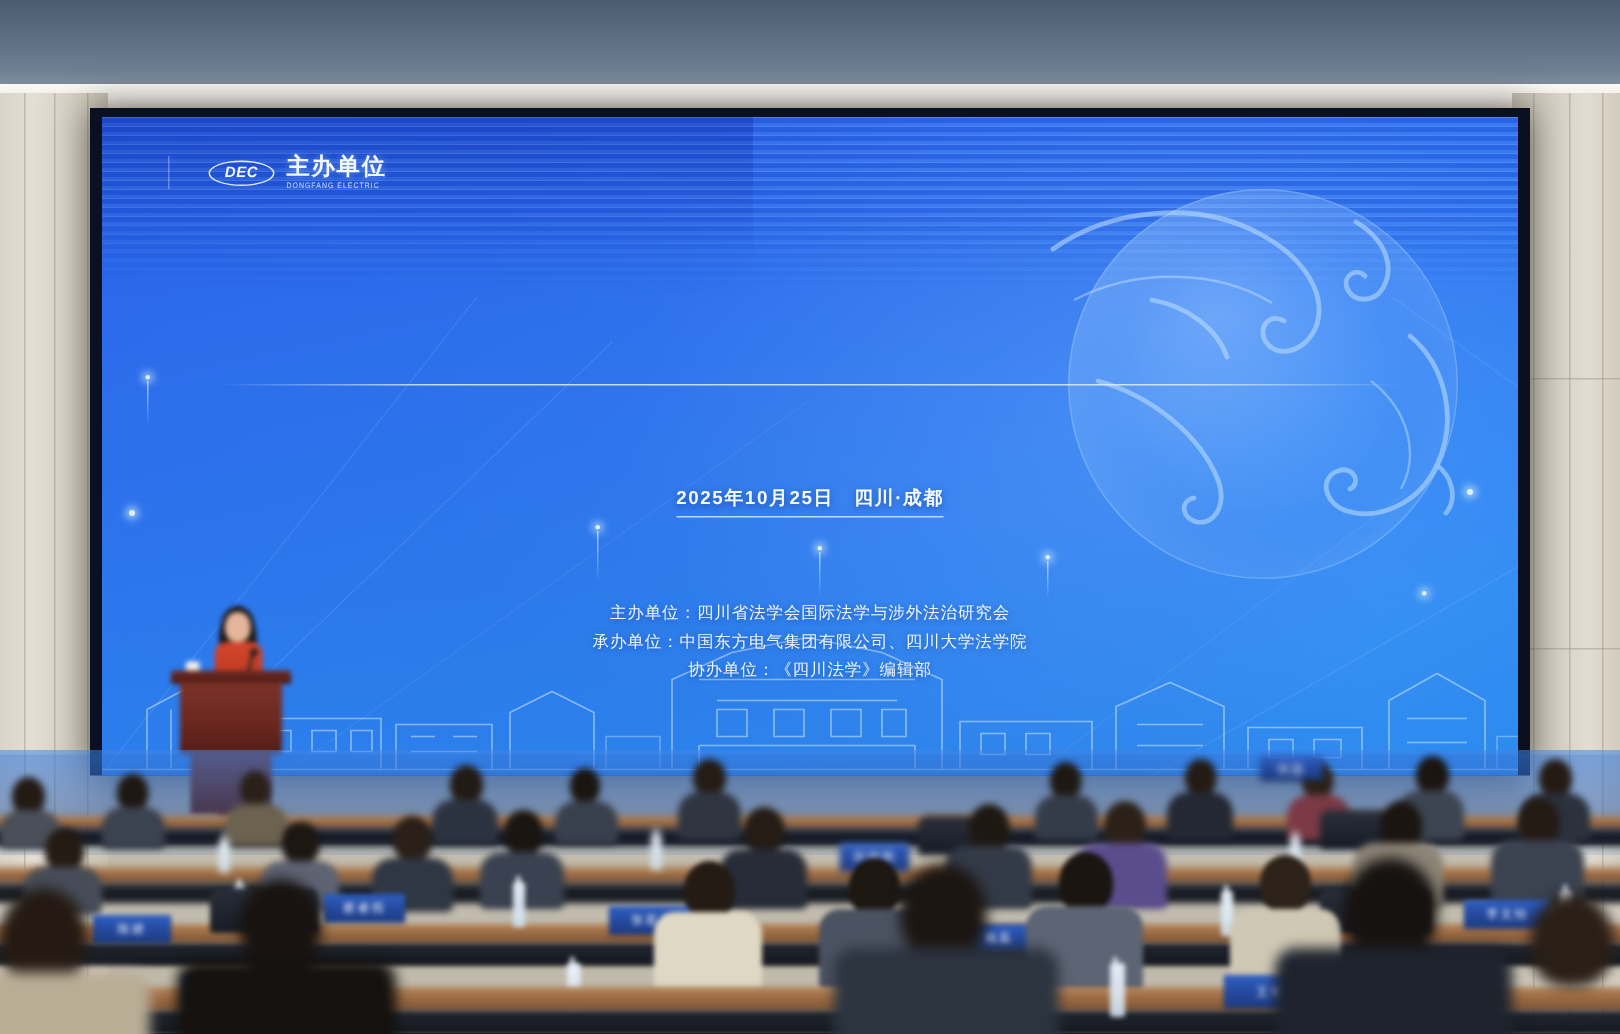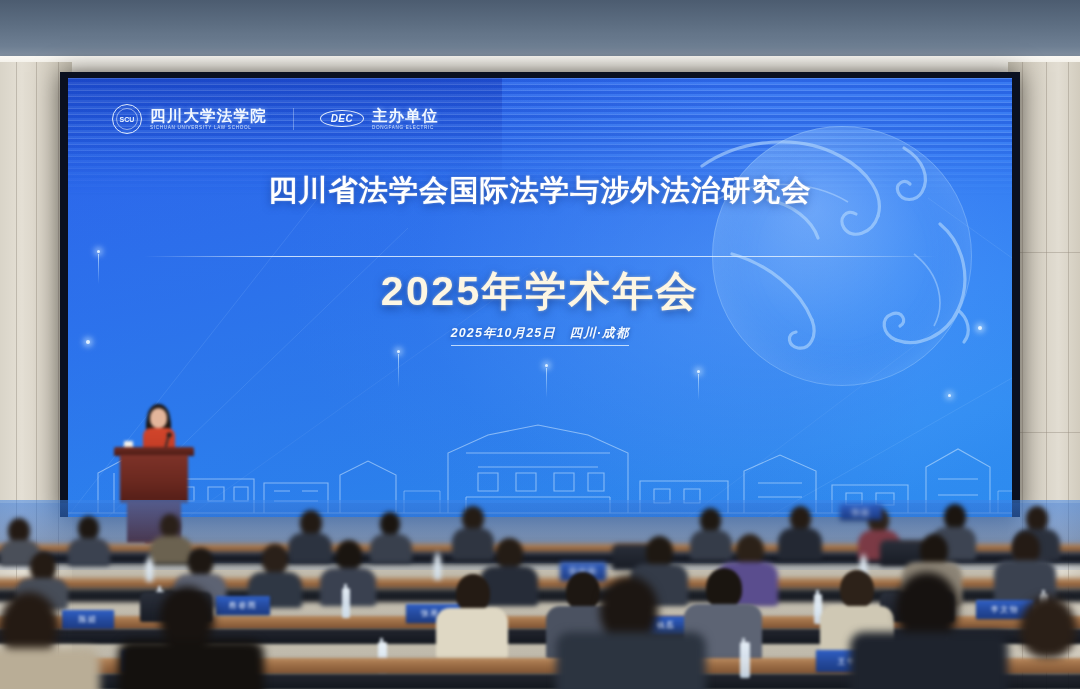--- a/index.html
+++ b/index.html
@@ -123,21 +123,20 @@
     font-family:"Liberation Sans","DejaVu Sans",sans-serif;
     font-size:41px; font-weight:bold; letter-spacing:2.5px;
     color:#fdf6e3;
     text-shadow:0 3px 10px rgba(8,36,110,.6), 0 0 3px rgba(255,250,230,.6);
   }
   .date-wrap { position:absolute; left:0; top:245px; width:100%; text-align:center; }
   .date-line {
     display:inline-block; font-size:12.5px; font-weight:bold; color:#f4faff; letter-spacing:1.1px;
     padding-bottom:3px; border-bottom:1px solid rgba(225,240,255,.8);
     text-shadow:0 1px 4px rgba(10,40,120,.5);
-    font-style:italic;
   }
   .org-block { position:absolute; left:0; top:322px; width:100%; text-align:center; }
   .org-line {
     font-size:11px; color:#eef6ff; letter-spacing:.6px; line-height:1.72;
     text-shadow:0 1px 4px rgba(10,40,120,.45);
   }
 
   
   .stage-front {
     position:absolute; left:0; top:503px; width:1080px; height:60px;
@@ -306,52 +305,46 @@
           <path d="M858 126 L858 80 L890 62 L922 80 L922 126"></path>
           <path d="M870 92 L910 92 M870 108 L910 108"></path>
         </g>
         <g fill="none" stroke="#eaf5ff" stroke-width="1" opacity=".55">
           <path d="M336 126 L336 104 L372 104 L372 126"></path>
           <path d="M930 126 L930 104 L944 104"></path>
         </g>
       </svg>
 
       <div class="logos">
-        <div class="logo-scu">
-          <div class="scu-seal">
-            <span>SCU</span>
-          </div>
-          <div>
-            <div class="logo-txt-cn">四川大学法学院</div>
-            <div class="logo-txt-en">SICHUAN UNIVERSITY LAW SCHOOL</div>
-          </div>
-        </div>
         <div class="logo-div"></div>
         <div class="logo-scu">
           <div class="dec-oval">
             <span>DEC</span>
           </div>
           <div>
             <div class="logo-txt-cn">主办单位</div>
             <div class="logo-txt-en">DONGFANG ELECTRIC</div>
           </div>
         </div>
       </div>
 
       <div class="title-block">
-        <div class="title-line">四川省法学会国际法学与涉外法治研究会</div>
       </div>
       <div class="title-rule"></div>
 
-      <div class="year-line">2025年学术年会</div>
 
       <div class="date-wrap">
         <span class="date-line">2025年10月25日　四川·成都</span>
       </div>
 
+      <div class="org-block">
+        <div class="org-line">主办单位：四川省法学会国际法学与涉外法治研究会</div>
+        <div class="org-line">承办单位：中国东方电气集团有限公司、四川大学法学院</div>
+        <div class="org-line">协办单位：《四川法学》编辑部</div>
+      </div>
 
     </div>
   </div>
 
   <div class="stage-front"></div>
 
   <div class="speaker blur-soft">
     <div class="sp-hair2"></div>
       <div class="sp-hair3"></div>
     <div class="sp-hair"></div>

